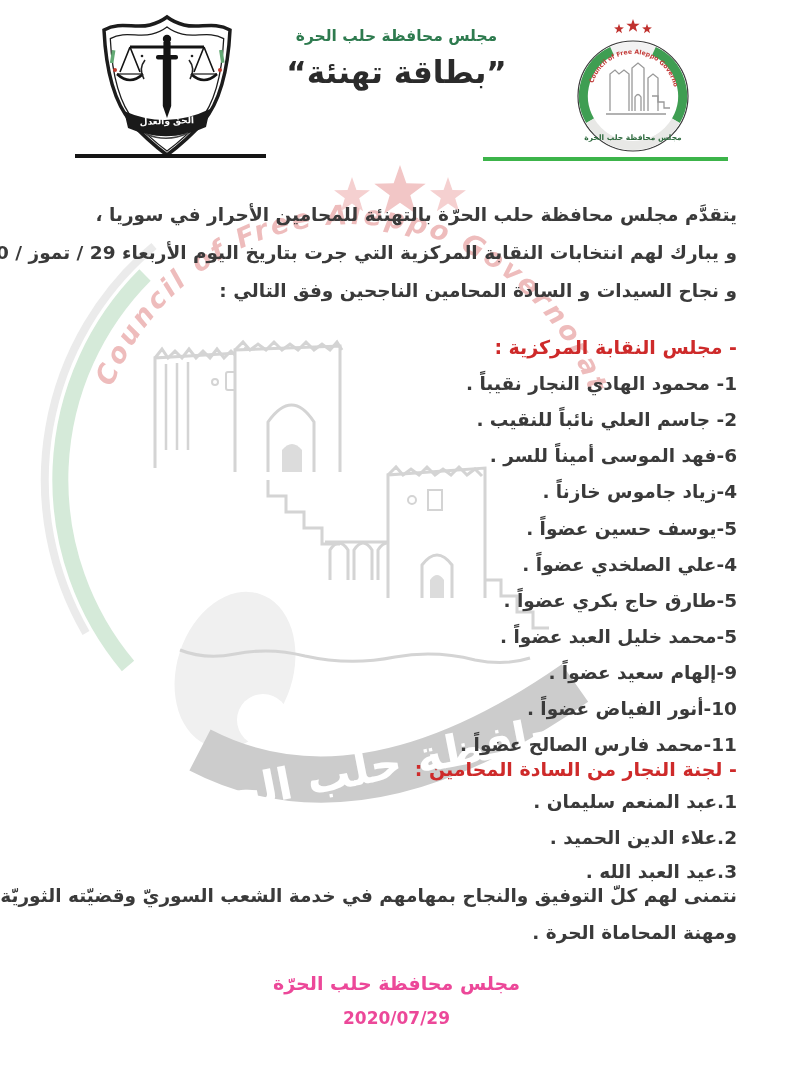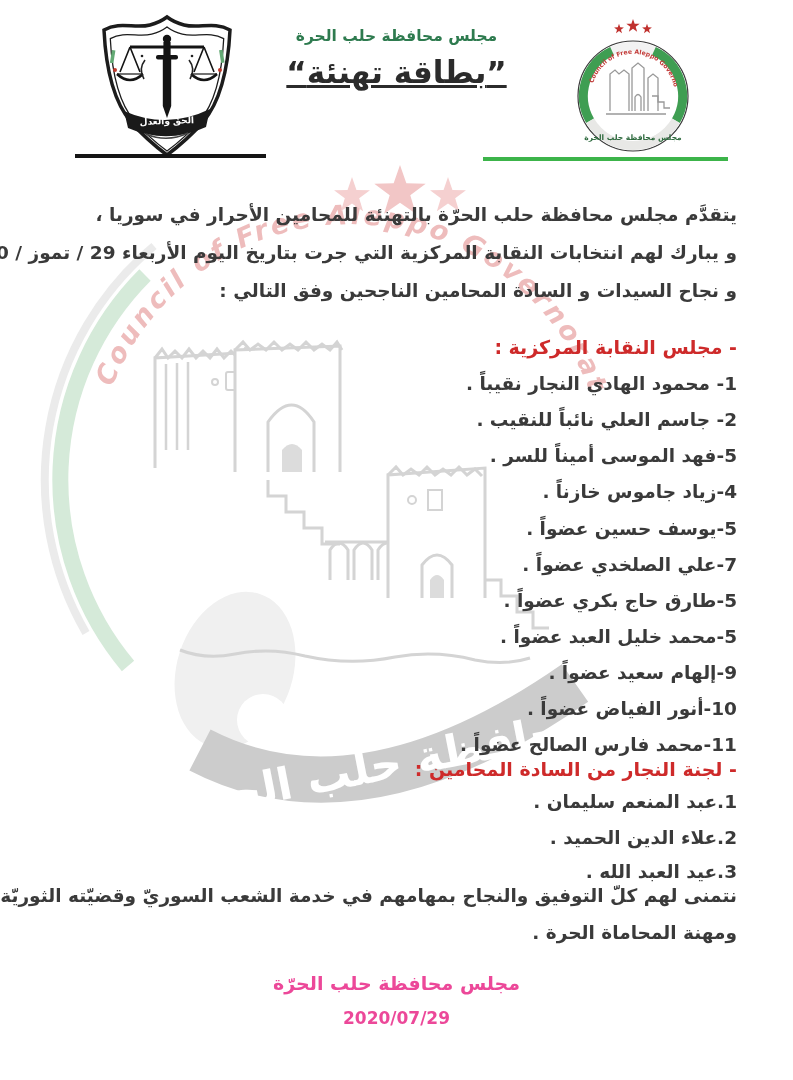--- a/index.html
+++ b/index.html
@@ -14,21 +14,21 @@
   .line{
     position:absolute;right:56px;z-index:2;direction:rtl;text-align:center;
     white-space:nowrap;font-weight:700;font-size:18.5px;color:#3a3a3a;line-height:24px;
   }
   .red{color:#ce2a2a;font-size:19px;}
   .cline{
     position:absolute;left:0;right:0;z-index:2;direction:rtl;text-align:center;
     white-space:nowrap;font-weight:700;color:#ec4899;
   }
   .org-title{top:27px;font-size:15.5px;color:#2e7b4f;}
-  .card-title{top:54px;font-size:31px;color:#2b2b2b;letter-spacing:.5px;text-decoration:underline;}
+  .card-title{top:54px;font-size:31px;color:#2b2b2b;letter-spacing:.5px;}
   .signature{top:972px;font-size:19px;}
   .date{top:1008px;font-size:17px;direction:ltr;}
   .bar{position:absolute;z-index:2;height:4px;}
   .bar-black{left:75px;top:154px;width:191px;background:#151515;}
   .bar-green{left:483px;top:157px;width:245px;background:#3cb44a;}
 </style>
 </head>
 <body>
 
 <div class="page">
@@ -141,24 +141,24 @@
   <div class="bar bar-black"></div>
   <div class="bar bar-green"></div>
 
   <div class="line" style="top:203px">يتقدَّم مجلس محافظة حلب الحرّة بالتهنئة للمحامين الأحرار في سوريا ،</div>
   <div class="line" style="top:241px">و يبارك لهم انتخابات النقابة المركزية التي جرت بتاريخ اليوم الأربعاء 29 / تموز / 2020</div>
   <div class="line" style="top:279px">و نجاح السيدات و السادة المحامين الناجحين وفق التالي :</div>
 
   <div class="line red" style="top:335px">- مجلس النقابة المركزية :</div>
   <div class="line" style="top:372px">1- محمود الهادي النجار نقيباً .</div>
   <div class="line" style="top:408px">2- جاسم العلي نائباً للنقيب .</div>
-  <div class="line" style="top:444px">5-فهد الموسى أميناً للسر .</div>
+  <div class="line" style="top:444px">6-فهد الموسى أميناً للسر .</div>
   <div class="line" style="top:480px">4-زياد جاموس خازناً .</div>
   <div class="line" style="top:517px">5-يوسف حسين عضواً .</div>
-  <div class="line" style="top:553px">7-علي الصلخدي عضواً .</div>
+  <div class="line" style="top:553px">4-علي الصلخدي عضواً .</div>
   <div class="line" style="top:589px">5-طارق حاج بكري عضواً .</div>
   <div class="line" style="top:625px">5-محمد خليل العبد عضواً .</div>
   <div class="line" style="top:661px">9-إلهام سعيد عضواً .</div>
   <div class="line" style="top:697px">10-أنور الفياض عضواً .</div>
   <div class="line" style="top:733px">11-محمد فارس الصالح عضواً .</div>
 
   <div class="line red" style="top:757px">- لجنة النجار من السادة المحامين :</div>
   <div class="line" style="top:790px">1.عبد المنعم سليمان .</div>
   <div class="line" style="top:826px">2.علاء الدين الحميد .</div>
   <div class="line" style="top:860px">3.عيد العبد الله .</div>

